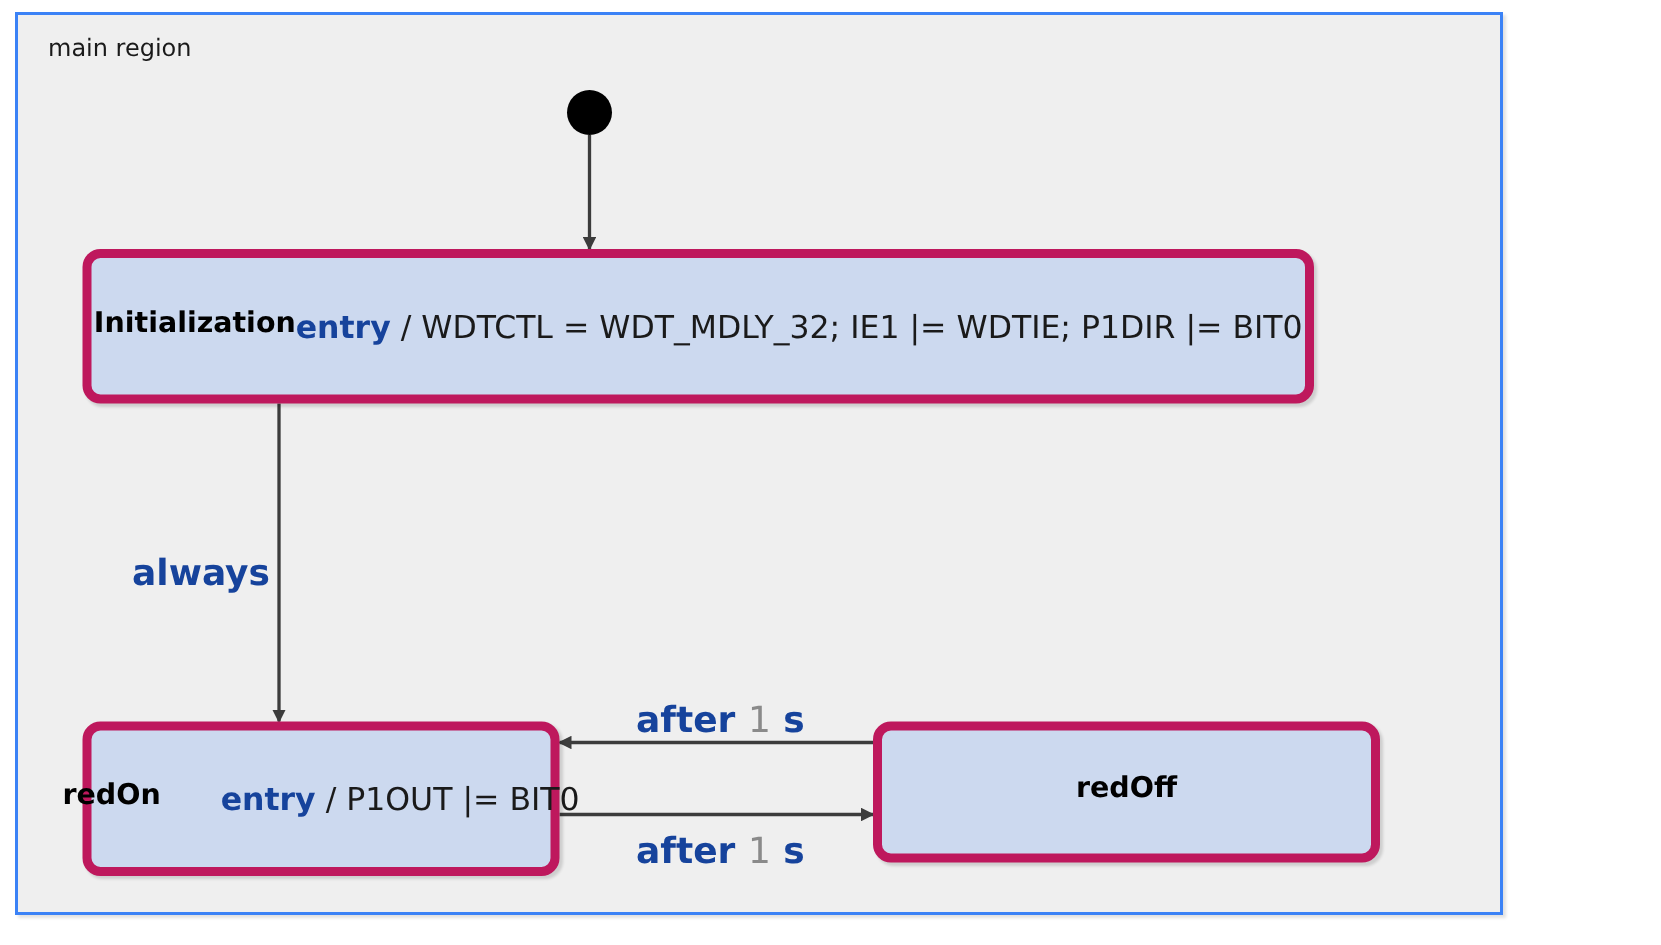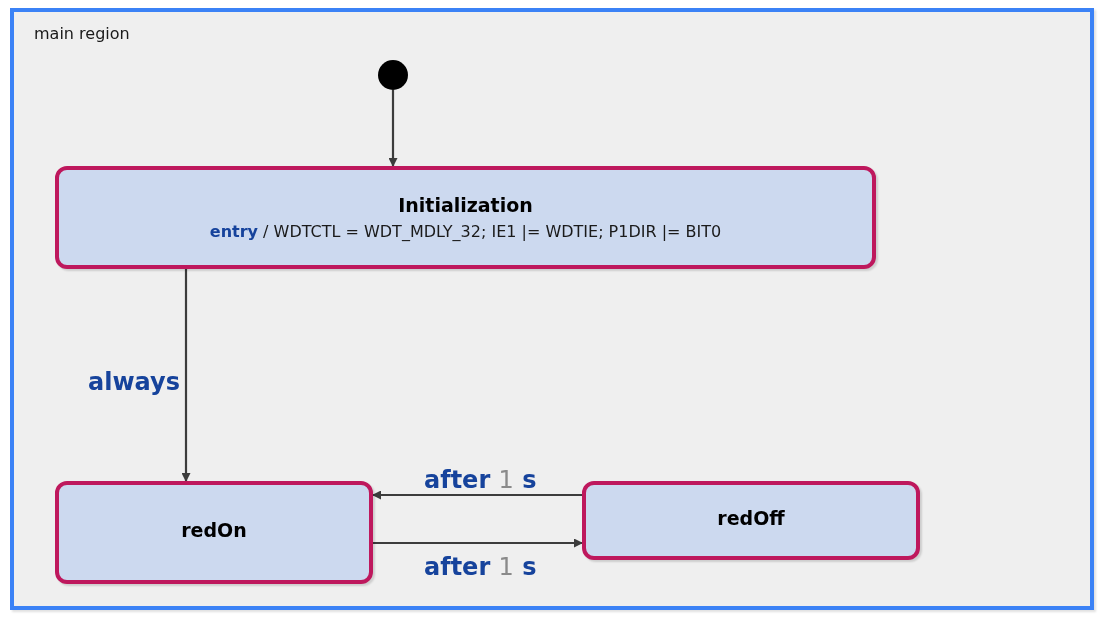--- a/index.html
+++ b/index.html
@@ -17,74 +17,74 @@
     position: relative;
     width: 1107px;
     height: 630px;
     background: #ffffff;
   }
   
   .region {
     position: absolute;
     left: 10px;
     top: 8px;
-    width: 1084px;
+    width: 992px;
     height: 602px;
     background: #efefef;
-    border: 4px solid #3b82f6;
+    border: 2px solid #3b82f6;
     box-sizing: border-box;
     box-shadow: 2px 2px 2px rgba(0,0,0,0.12);
   }
   .region-label {
     position: absolute;
     left: 20px;
     top: 12px;
     font-size: 16px;
     color: #1a1a1a;
     white-space: nowrap;
   }
   
   .state {
     position: absolute;
     background: #ccd9ef;
-    border: 4px solid #be185d;
+    border: 6px solid #be185d;
     border-radius: 12px;
     box-sizing: border-box;
     box-shadow: 2px 2px 2px rgba(0,0,0,0.14);
     display: flex;
-    flex-direction: column;
+    flex-direction: row;
     align-items: center;
     justify-content: center;
   }
   .state-name {
     font-size: 19px;
     font-weight: bold;
     color: #000000;
     letter-spacing: 0px;
     margin-bottom: 6px;
     white-space: nowrap;
   }
   .state-action {
-    font-size: 16px;
+    font-size: 21px;
     color: #1a1a1a;
     white-space: nowrap;
   }
   .kw {
     color: #16439c;
     font-weight: bold;
   }
   
   #state-initialization {
     left: 55px;  top: 166px;  width: 821px;  height: 103px;
   }
   #state-redon {
     left: 55px;  top: 481px;  width: 318px;  height: 103px; gap: 40px;
   }
   #state-redoff {
-    left: 582px; top: 481px;  width: 338px;  height: 79px;
+    left: 582px; top: 481px;  width: 338px;  height: 94px;
   }
   
   .initial-node {
     position: absolute;
     left: 378px;
     top: 60px;
     width: 30px;
     height: 30px;
     background: #000000;
     border-radius: 50%;
@@ -143,20 +143,23 @@
 
   <div class="state" id="state-initialization">
     <div class="state-name">Initialization</div>
     <div class="state-action">
       <span class="kw">entry</span><span> / </span><span>WDTCTL = WDT_MDLY_32; IE1 |= WDTIE; P1DIR |= BIT0</span>
     </div>
   </div>
 
   <div class="state" id="state-redon">
     <div class="state-name">redOn</div>
+    <div class="state-action">
+      <span class="kw">entry</span><span> / </span><span>P1OUT |= BIT0</span>
+    </div>
   </div>
 
   <div class="state" id="state-redoff">
     <div class="state-name">redOff</div>
   </div>
 
   <div class="tlabel" id="label-always">
     <span>always</span>
   </div>
 

